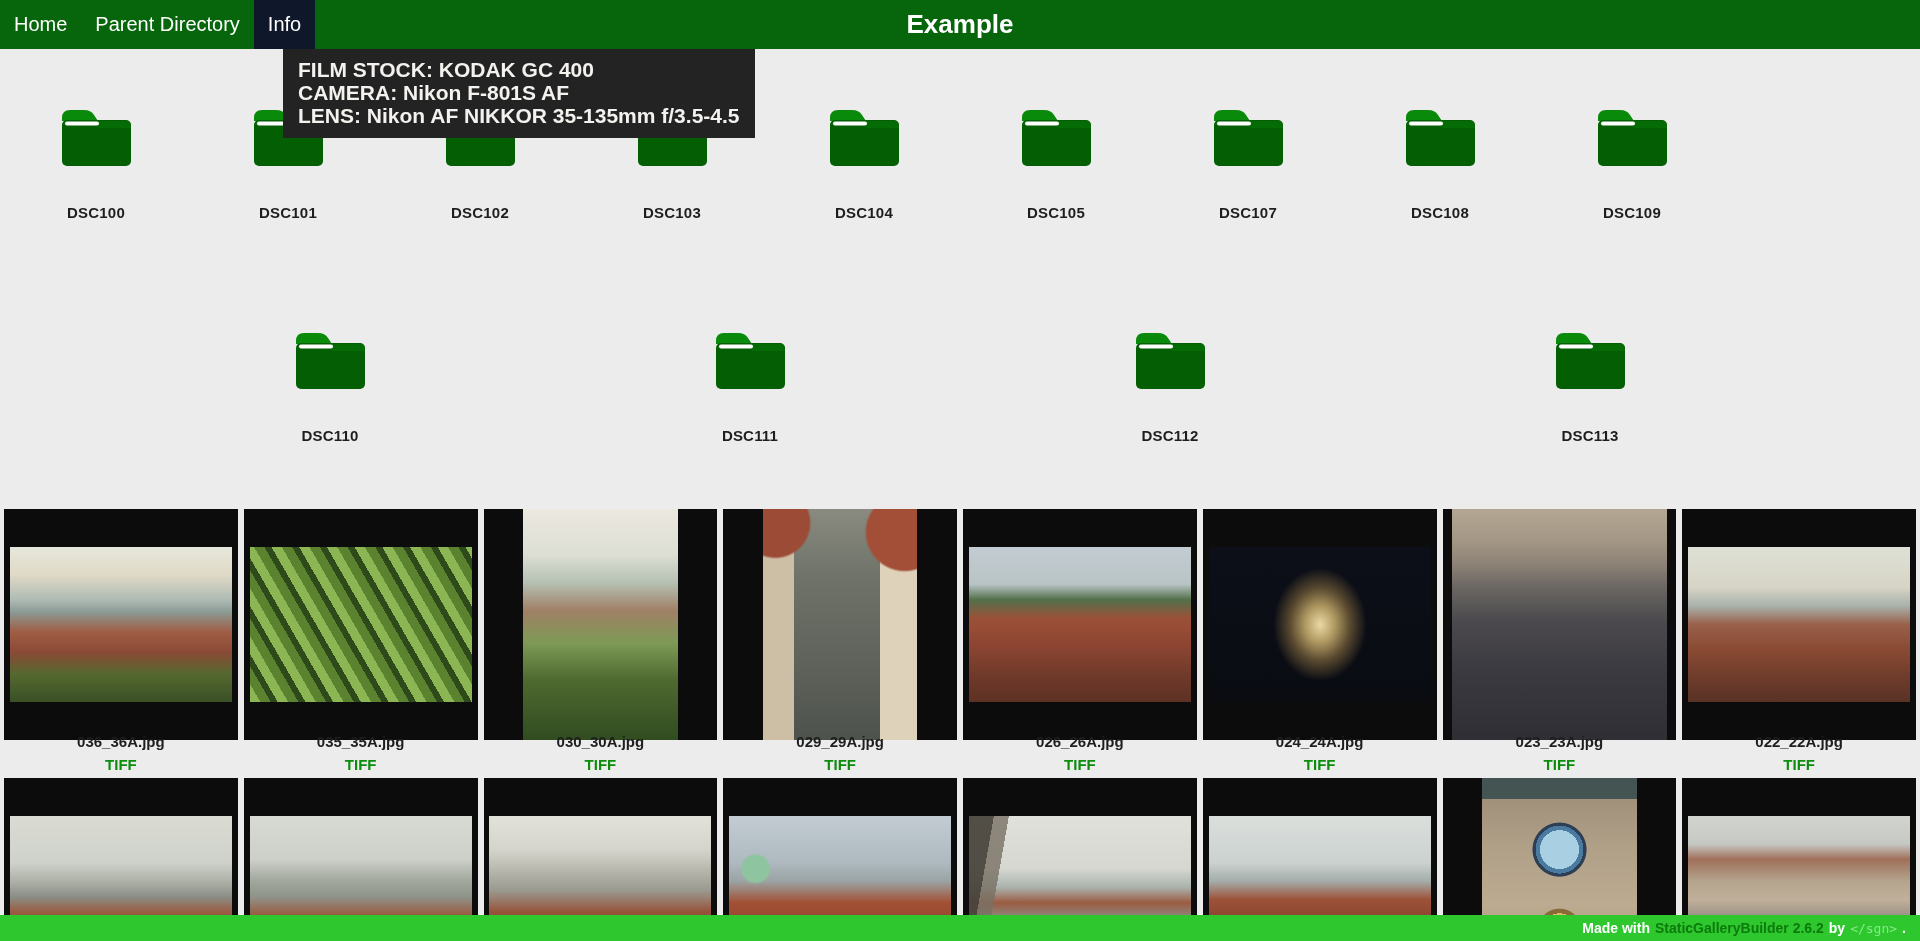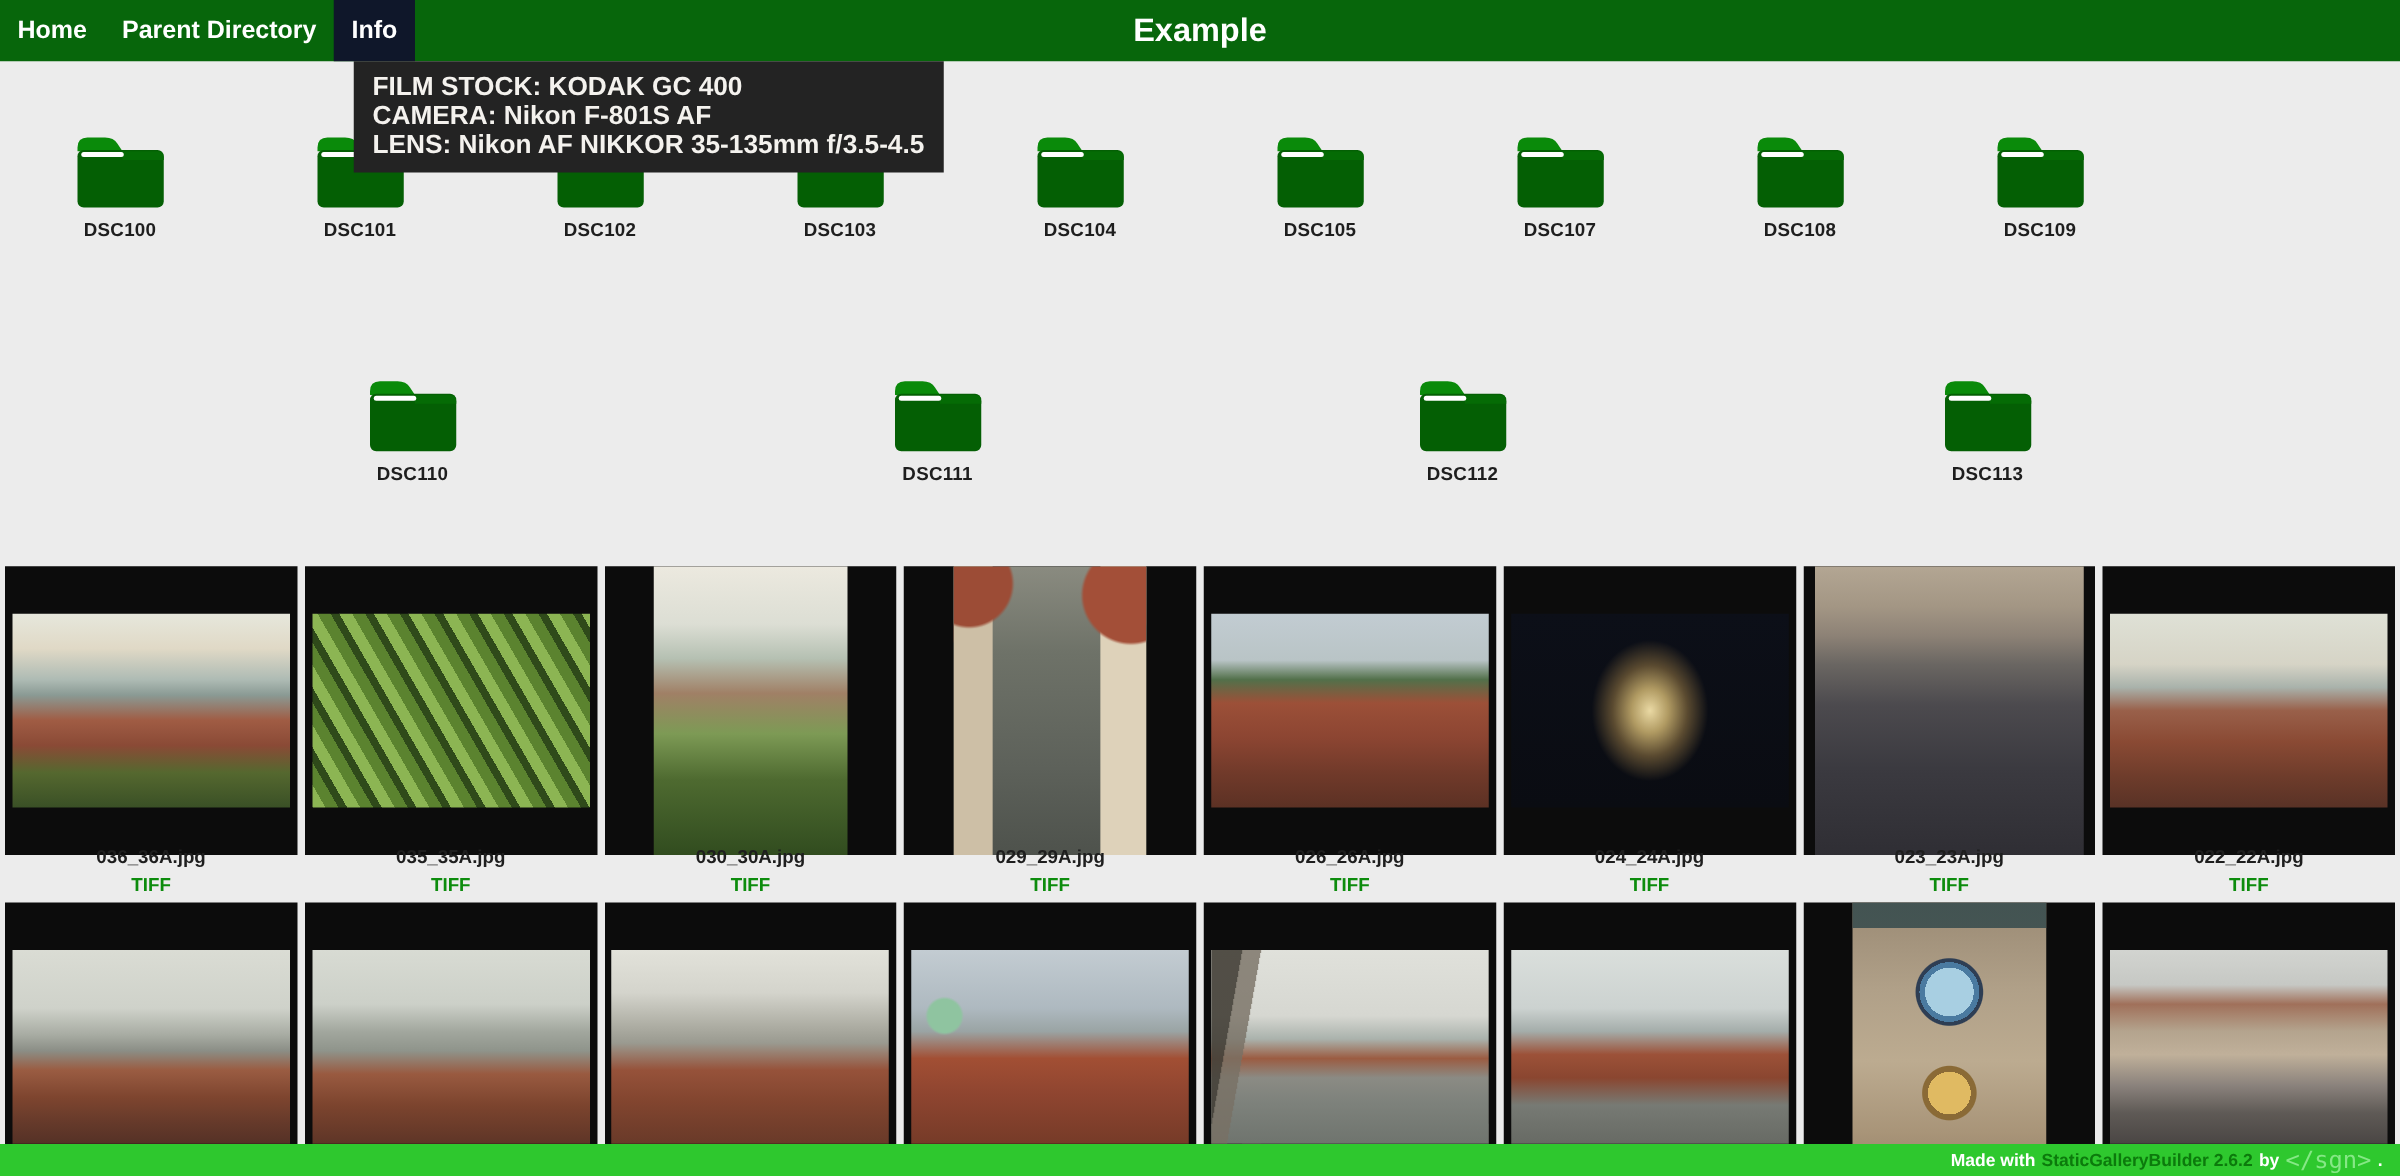--- a/index.html
+++ b/index.html
@@ -18,21 +18,21 @@
     display: flex;
     align-items: stretch;
     z-index: 20;
   }
   .nav-item {
     display: flex;
     align-items: center;
     padding: 0 14px;
     color: #ffffff;
     font-size: 20px;
-    font-weight: 700;
+    font-weight: 400;
     cursor: pointer;
     text-decoration: none;
     white-space: nowrap;
   }
   .nav-item[data-active="true"] { background: #0f172a; }
   .nav-title {
     position: absolute;
     left: 0; right: 0; top: 0; bottom: 0;
     display: flex;
     align-items: center;
@@ -63,20 +63,21 @@
   .folders-row1 { margin-top: 55px; }
   .folders-row1 .folder-cell { width: 10%; }
   .folders-row2 { margin-top: 106px; justify-content: center; gap: 334px; }
   .folders-row2 .folder-cell { width: 86px; }
   .folder-cell {
     display: flex;
     flex-direction: column;
     align-items: center;
     cursor: pointer;
     text-decoration: none;
+    gap: 28px;
   }
   .folder-svg { width: 78px; height: 64px; display: block; }
   .folder-label {
     margin-top: 8px;
     font-size: 15px;
     font-weight: 700;
     color: #1e1e1e;
     letter-spacing: 0.2px;
   }
 
@@ -173,21 +174,21 @@
     font-size: 14px;
     font-weight: 700;
     color: #ffffff;
     z-index: 40;
   }
   .footer-builder-link { color: #0c7a0c; text-decoration: none; cursor: pointer; }
   .footer-logo-link {
     color: #86e886;
     font-family: "DejaVu Sans Mono", monospace;
     font-weight: 400;
-    font-size: 19px;
+    font-size: 13px;
     text-decoration: none;
     cursor: pointer;
   }
 </style>
 </head>
 <body>
 
 <nav class="navbar">
   <div class="nav-items" style="display:flex">
 

